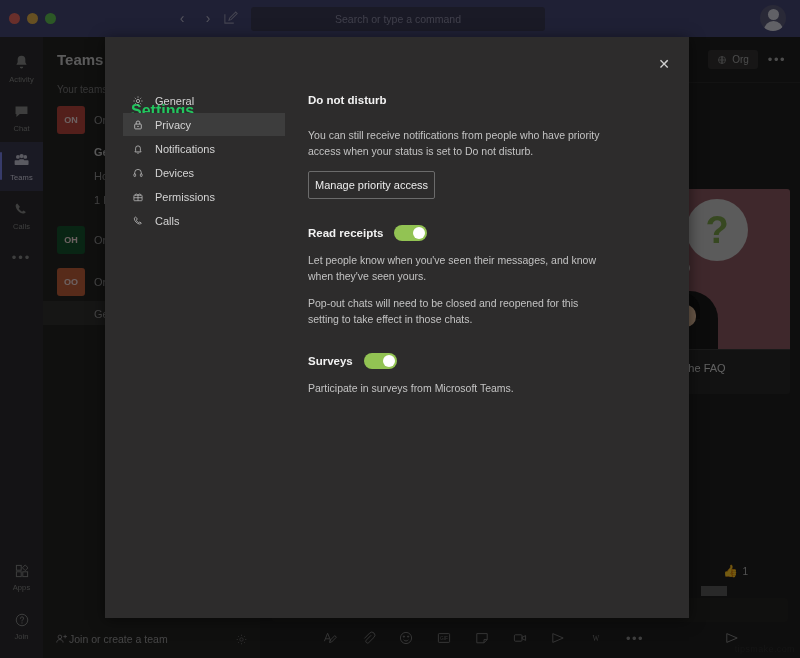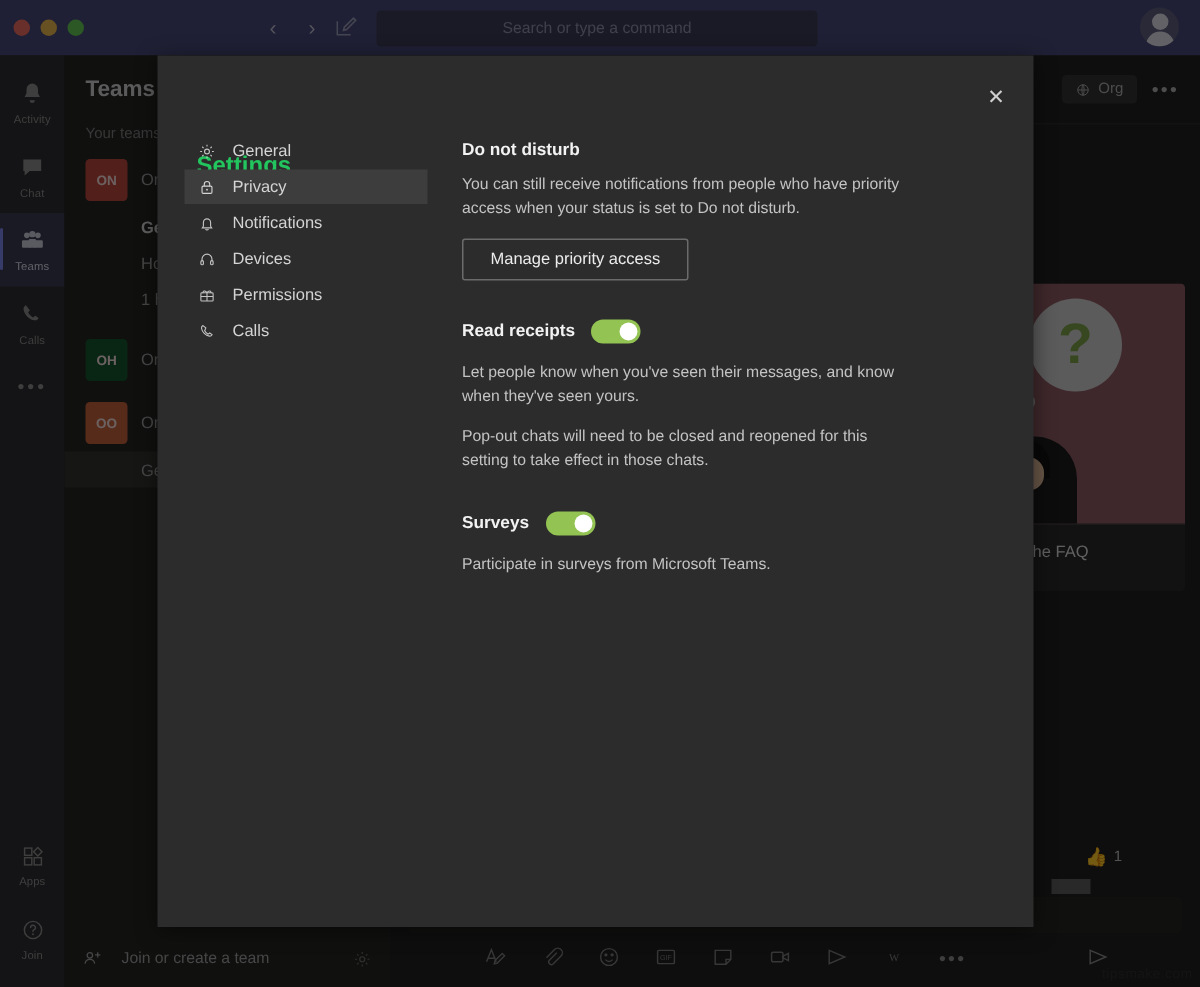--- a/index.html
+++ b/index.html
@@ -126,21 +126,21 @@
   .team-name { color: #9b9b9b; font-size: 11px; }
   .chan-row { padding: 3px 14px 3px 51px; }
   .chan-row .chan {
     color: #d0d0d0; font-size: 11px; font-weight: 600;
   }
   .chan-row.sub .chan { color: #9b9b9b; font-weight: 400; }
   .chan-row.selected { background: #323130; }
   .joinbar {
     position: absolute; bottom: 0; left: 0;
     width: 217px; height: 38px;
-    display: flex; align-items: center; gap: 12px;
+    display: flex; align-items: center; gap: 0;
     padding: 0 12px;
     color: #9b9b9b; font-size: 10.5px;
   }
   .joinbar .gear { margin-left: auto; opacity: .6; }
 
   
   .main {
     position: absolute; top: 37px; left: 260px;
     width: 540px; height: 621px;
     background: #1f1f1f;
@@ -266,32 +266,32 @@
   .snav-item.active { background: #3d3d3d; }
   .snav-item .sicon {
     width: 13px; height: 13px; display:flex; align-items:center; justify-content:center;
     opacity: .9;
   }
   .settings-body {
     position: absolute; left: 203px; top: 57px; width: 330px;
   }
   .sec-title {
     color: #f2f2f2; font-size: 11.5px; font-weight: 700;
-    margin-bottom: 9px;
+    margin-bottom: 21px;
   }
   .sec-para {
     color: #c3c3c3; font-size: 10.5px; line-height: 1.55;
     margin-bottom: 11px; max-width: 300px;
   }
   .btn-outline {
     display: inline-block;
     border: 1px solid #6b6b6b;
     background: transparent;
     color: #ececec; font-size: 11px;
-    padding: 7px 18px; border-radius: 2px;
+    padding: 7px 6px; border-radius: 2px;
   }
   .sec-row {
     display: flex; align-items: center; gap: 11px;
     margin-bottom: 11px;
   }
   .toggle {
     width: 33px; height: 16px; border-radius: 9px;
     background: #92c353; position: relative;
   }
   .toggle .knob {

